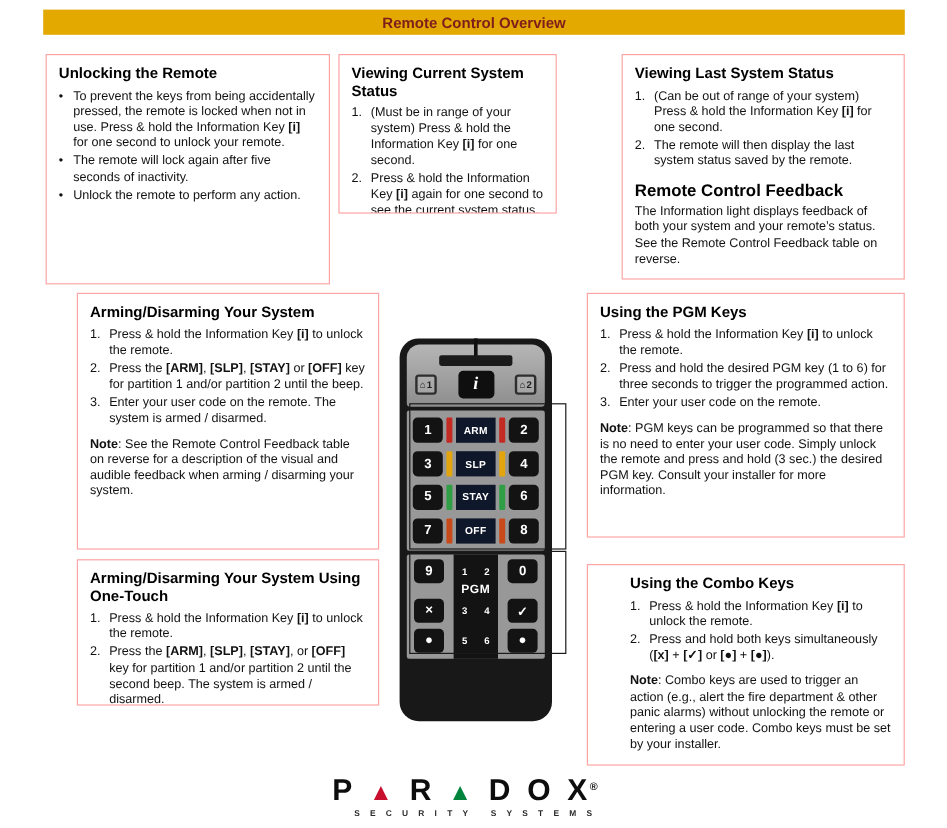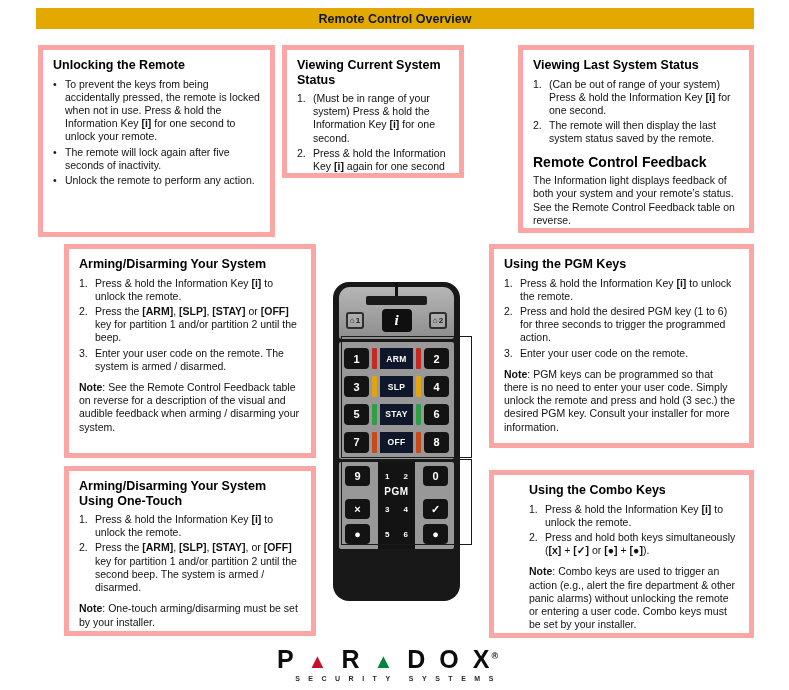--- a/index.html
+++ b/index.html
@@ -2,39 +2,39 @@
 <html><head>
 <meta charset="utf-8">
 <style>
   * { margin:0; padding:0; box-sizing:border-box; }
   html,body { background:#fff; }
   body { width:789px; height:690px; font-family:"Liberation Sans",sans-serif; color:#111; }
   .page { position:relative; width:789px; height:690px; background:#fff; overflow:hidden; }
 
   .title-bar { position:absolute; left:36px; top:8px; width:718px; height:21px;
     display:flex; align-items:center; justify-content:center;
-    font-weight:bold; font-size:12.5px; color:#0f172a; }
-
-  .box { position:absolute; border:5px solid #fca5a5; background:#fff;
+    font-weight:bold; font-size:12.5px; color:#7f1d1d; }
+
+  .box { position:absolute; border:1px solid #fca5a5; background:#fff;
     padding:8px 10px; font-size:10.5px; line-height:1.26; overflow:hidden; }
   .box h3 { font-size:12.5px; line-height:1.16; margin-bottom:5px; color:#000; }
   .subhead { font-size:14px; font-weight:bold; margin:8px 0 3px; color:#000; }
   .li { display:flex; margin-bottom:2px; }
   .li .num { width:16px; flex:0 0 16px; }
   .li .txt { flex:1; }
   .bullet { display:flex; margin-bottom:2px; }
   .bullet::before { content:"\2022"; width:12px; flex:0 0 12px; }
   .note { margin-top:8px; }
 
   #box-unlock   { left:38px;  top:45px;  width:237px; height:192px; }
   #box-current  { left:282px; top:45px;  width:182px; height:133px; }
   #box-last     { left:518px; top:45px;  width:236px; height:188px; }
   #box-arming   { left:64px;  top:244px; width:252px; height:214px; }
   #box-pgm      { left:489px; top:244px; width:265px; height:204px; }
-  #box-onetouch { left:64px;  top:466px; width:252px; height:170px; }
+  #box-onetouch { left:64px;  top:466px; width:252px; height:122px; }
   #box-combo    { left:489px; top:470px; width:265px; height:168px;padding-left:35px; }
 
   
   .remote { position:absolute; left:333px; top:282px; width:127px; height:319px;
     background:#181818; border-radius:16px; }
   .remote-top { position:absolute; left:6px; top:5px; width:115px; height:52px;
     background:linear-gradient(#b6b6b6,#8d8d8d); border-radius:11px 11px 3px 3px; }
   .antenna { position:absolute; left:56px; top:-5px; width:3px; height:16px; background:#101010; }
   .screen-bar { position:absolute; left:27px; top:9px; width:61px; height:9px;
     background:#1a1a1a; border-radius:2px; }

